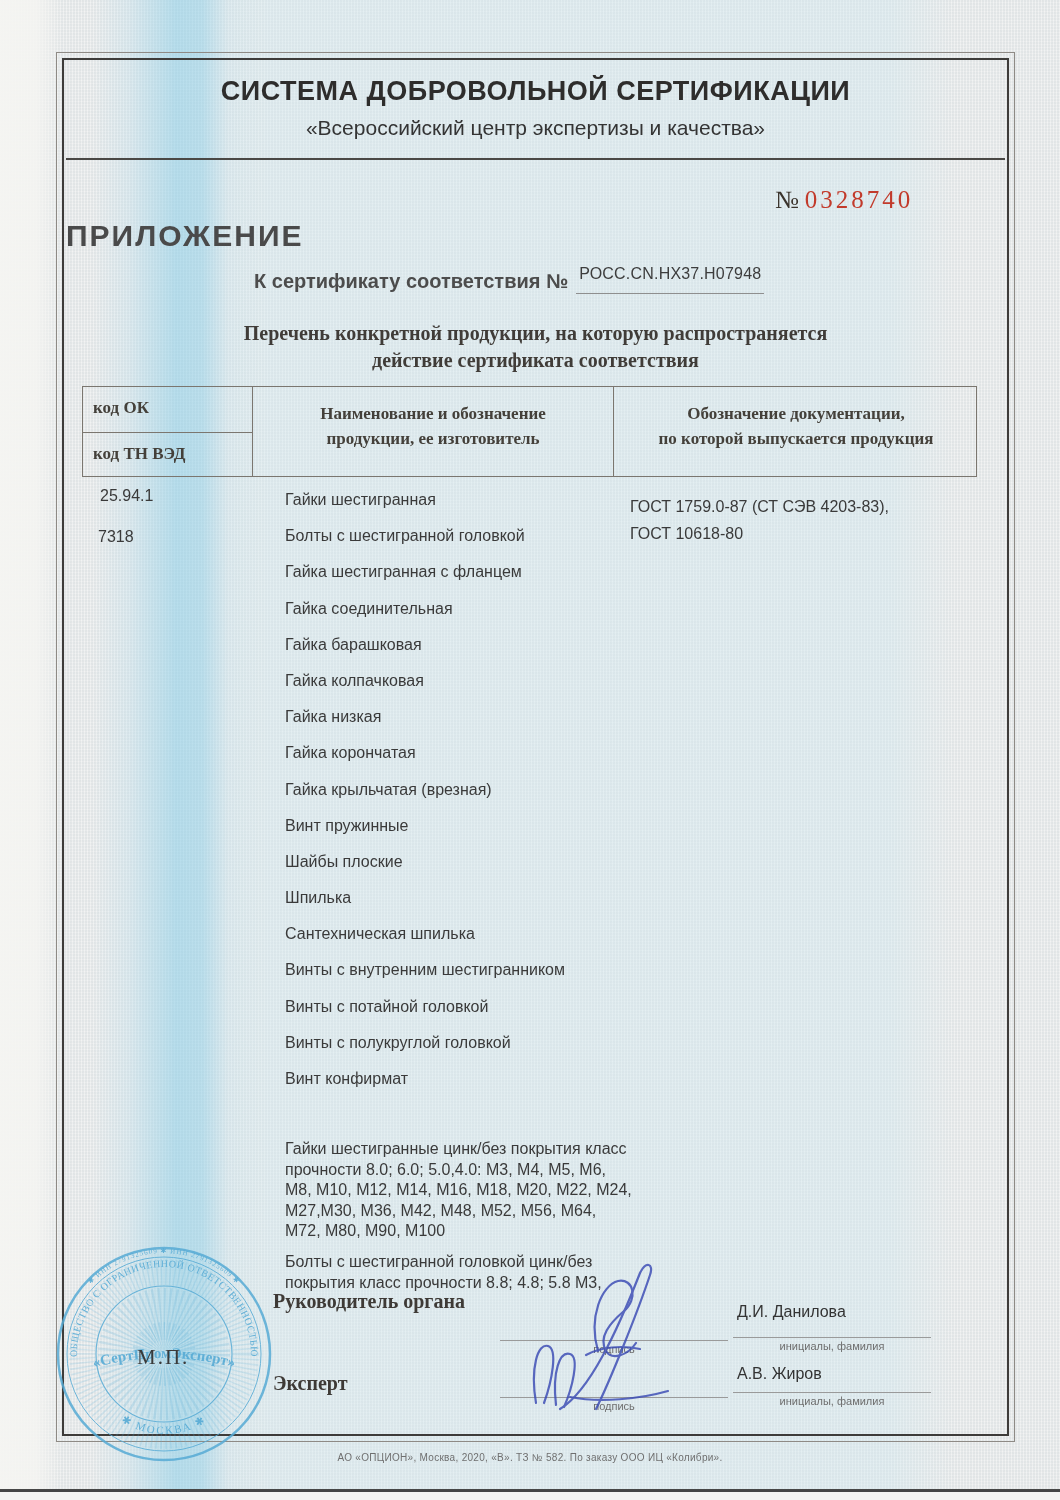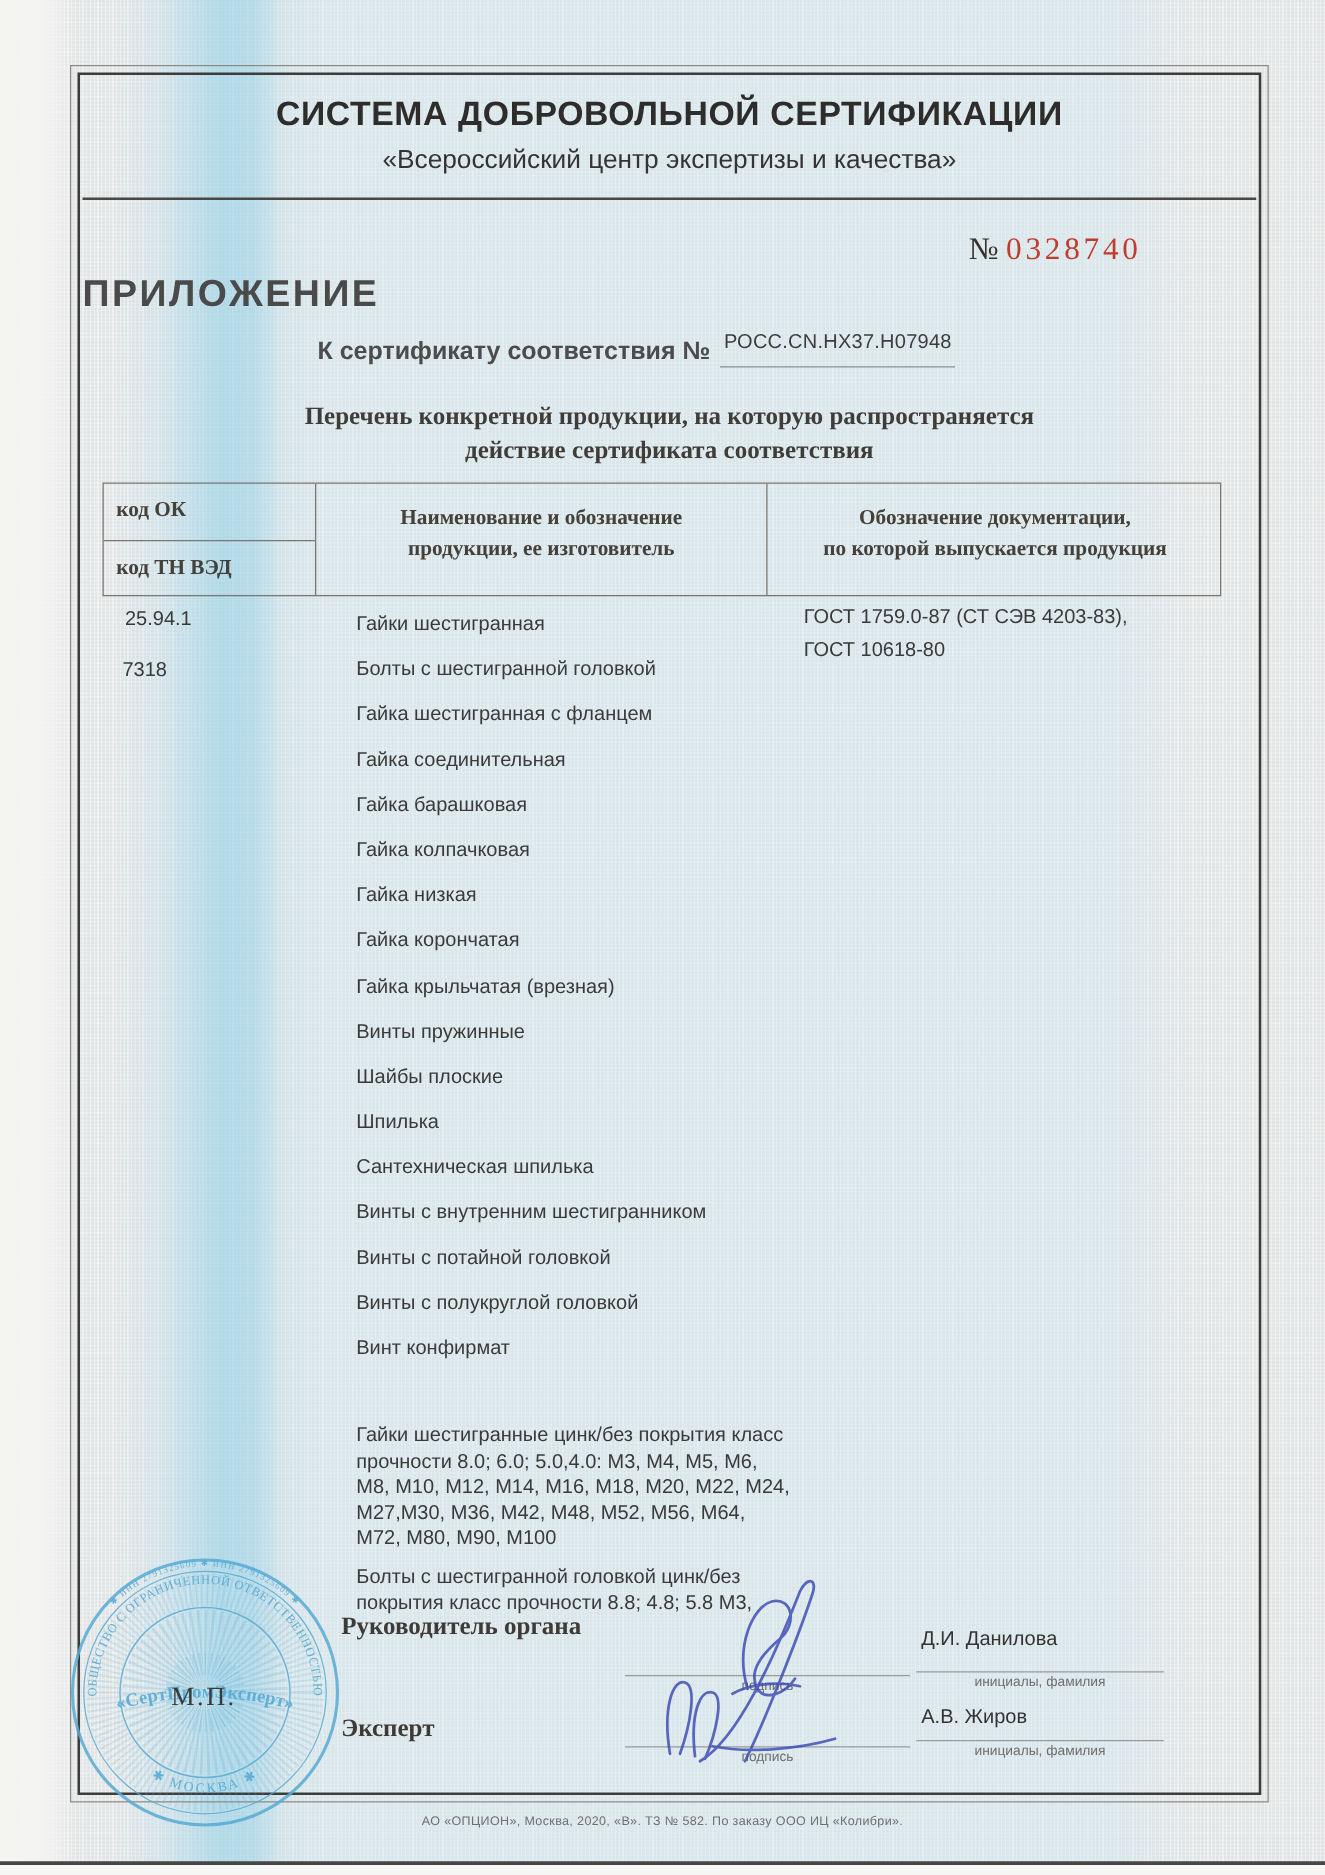--- a/index.html
+++ b/index.html
@@ -39,21 +39,21 @@
   .c-ok { left:10px; top:11px; } .c-tn { left:10px; top:57px; }
   .c2 { left:170px; width:360px; top:14px; text-align:center; line-height:25px; }
   .c3 { left:531px; width:364px; top:14px; text-align:center; line-height:25px; }
   
   .body-text { font-size:16px; color:#3a3a3a; }
   .code1 { left:100px; top:487px; } .code2 { left:98px; top:528px; }
   .products { left:285px; top:482px; width:348px; }
   .products div { height:36.2px; line-height:36.2px; white-space:nowrap; }
   .para { left:285px; width:347px; line-height:20.5px; }
   .p1 { top:1139px; } .p2 { top:1252px; }
-  .docs { left:630px; top:480px; width:340px; line-height:27px;margin-left:13px; }
+  .docs { left:630px; top:493px; width:340px; line-height:27px; }
   
   .sig-label { font-family:"Liberation Serif", serif; font-weight:bold; font-size:20px; color:#3e3a36; white-space:nowrap; }
   .lab1 { left:273px; top:1290px; } .lab2 { left:273px; top:1372px; }
   .rule { height:1px; background:#9a9a9a; }
   .sline1 { left:500px; top:1340px; width:228px; }
   .sline2 { left:500px; top:1397px; width:228px; }
   .nline1 { left:733px; top:1337px; width:198px; }
   .nline2 { left:733px; top:1392px; width:198px; }
   .caption { font-size:11px; color:#6e6e6e; text-align:center; }
   .scap1 { left:500px; top:1343px; width:228px; }
@@ -117,21 +117,21 @@
   <div class="abs body-text products">
     <div>Гайки шестигранная</div>
     <div>Болты с шестигранной головкой</div>
     <div>Гайка шестигранная с фланцем</div>
     <div>Гайка соединительная</div>
     <div>Гайка барашковая</div>
     <div>Гайка колпачковая</div>
     <div>Гайка низкая</div>
     <div>Гайка корончатая</div>
     <div>Гайка крыльчатая (врезная)</div>
-    <div>Винты пружинные</div>
+    <div>Винт пружинные</div>
     <div>Шайбы плоские</div>
     <div>Шпилька</div>
     <div>Сантехническая шпилька</div>
     <div>Винты с внутренним шестигранником</div>
     <div>Винты с потайной головкой</div>
     <div>Винты с полукруглой головкой</div>
     <div>Винт конфирмат</div>
   </div>
 
   <div class="abs body-text para p1">Гайки шестигранные цинк/без покрытия класс прочности 8.0; 6.0; 5.0,4.0: М3, М4, М5, М6, М8, М10, М12, М14, М16, М18, М20, М22, М24, М27,М30, М36, М42, М48, М52, М56, М64, М72, М80, М90, М100</div>

